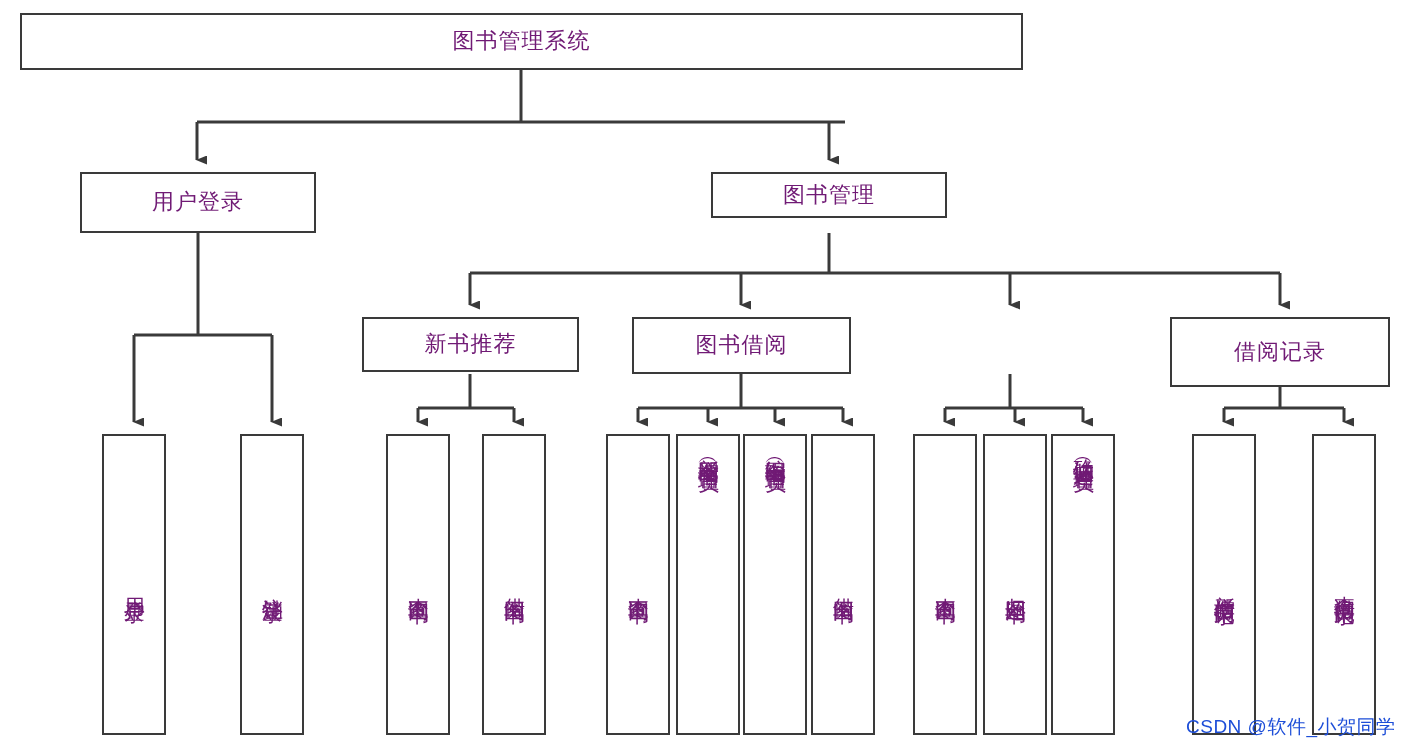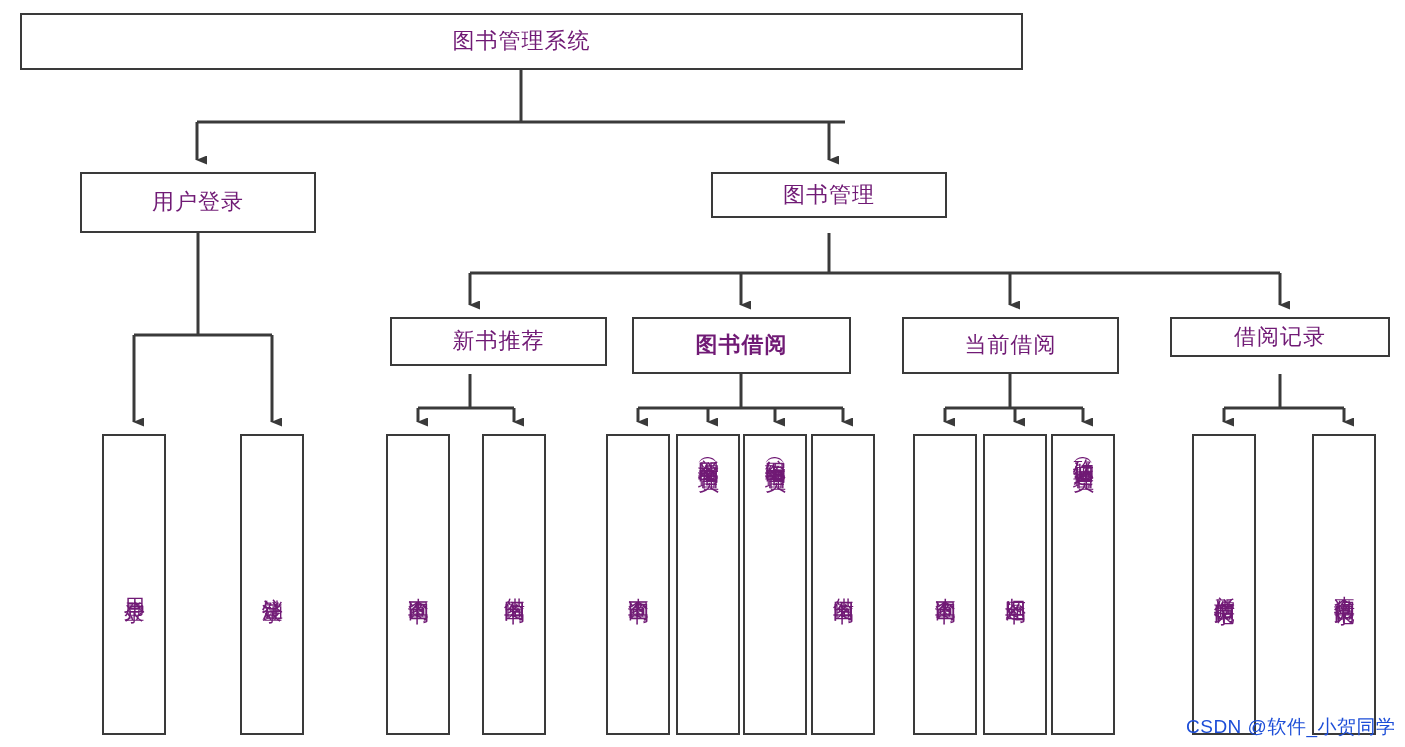--- a/index.html
+++ b/index.html
@@ -132,30 +132,27 @@
     <span class="node-label-h">图书管理系统</span>
   </div>
 
   <div class="node-box" style="left:80px; top:172px; width:236px; height:61px;">
     <span class="node-label-h">用户登录</span>
   </div>
   <div class="node-box" style="left:711px; top:172px; width:236px; height:46px;">
     <span class="node-label-h">图书管理</span>
   </div>
 
-  <div class="node-box" style="left:362px; top:317px; width:217px; height:49px;margin-left:28px;">
+  <div class="node-box" style="left:362px; top:317px; width:217px; height:55px;">
     <span class="node-label-h">新书推荐</span>
   </div>
-  <div class="node-box" style="left:632px; top:317px; width:219px; height:57px;font-weight:bold;">
+  <div class="node-box" style="left:632px; top:317px; width:219px; height:57px;">
     <span class="node-label-h">图书借阅</span>
   </div>
-  <div class="node-box" style="left:902px; top:317px; width:217px; height:57px;">
-    <span class="node-label-h">当前借阅</span>
-  </div>
-  <div class="node-box" style="left:1170px; top:317px; width:220px; height:40px;">
+  <div class="node-box" style="left:1170px; top:317px; width:220px; height:70px;">
     <span class="node-label-h">借阅记录</span>
   </div>
 
   <div class="node-box leaf-box center-text" style="left:102px; top:434px; width:64px; height:301px;">
     <span class="node-label-v">用户登录</span>
   </div>
   <div class="node-box leaf-box center-text" style="left:240px; top:434px; width:64px; height:301px;">
     <span class="node-label-v">注销登录</span>
   </div>
 

